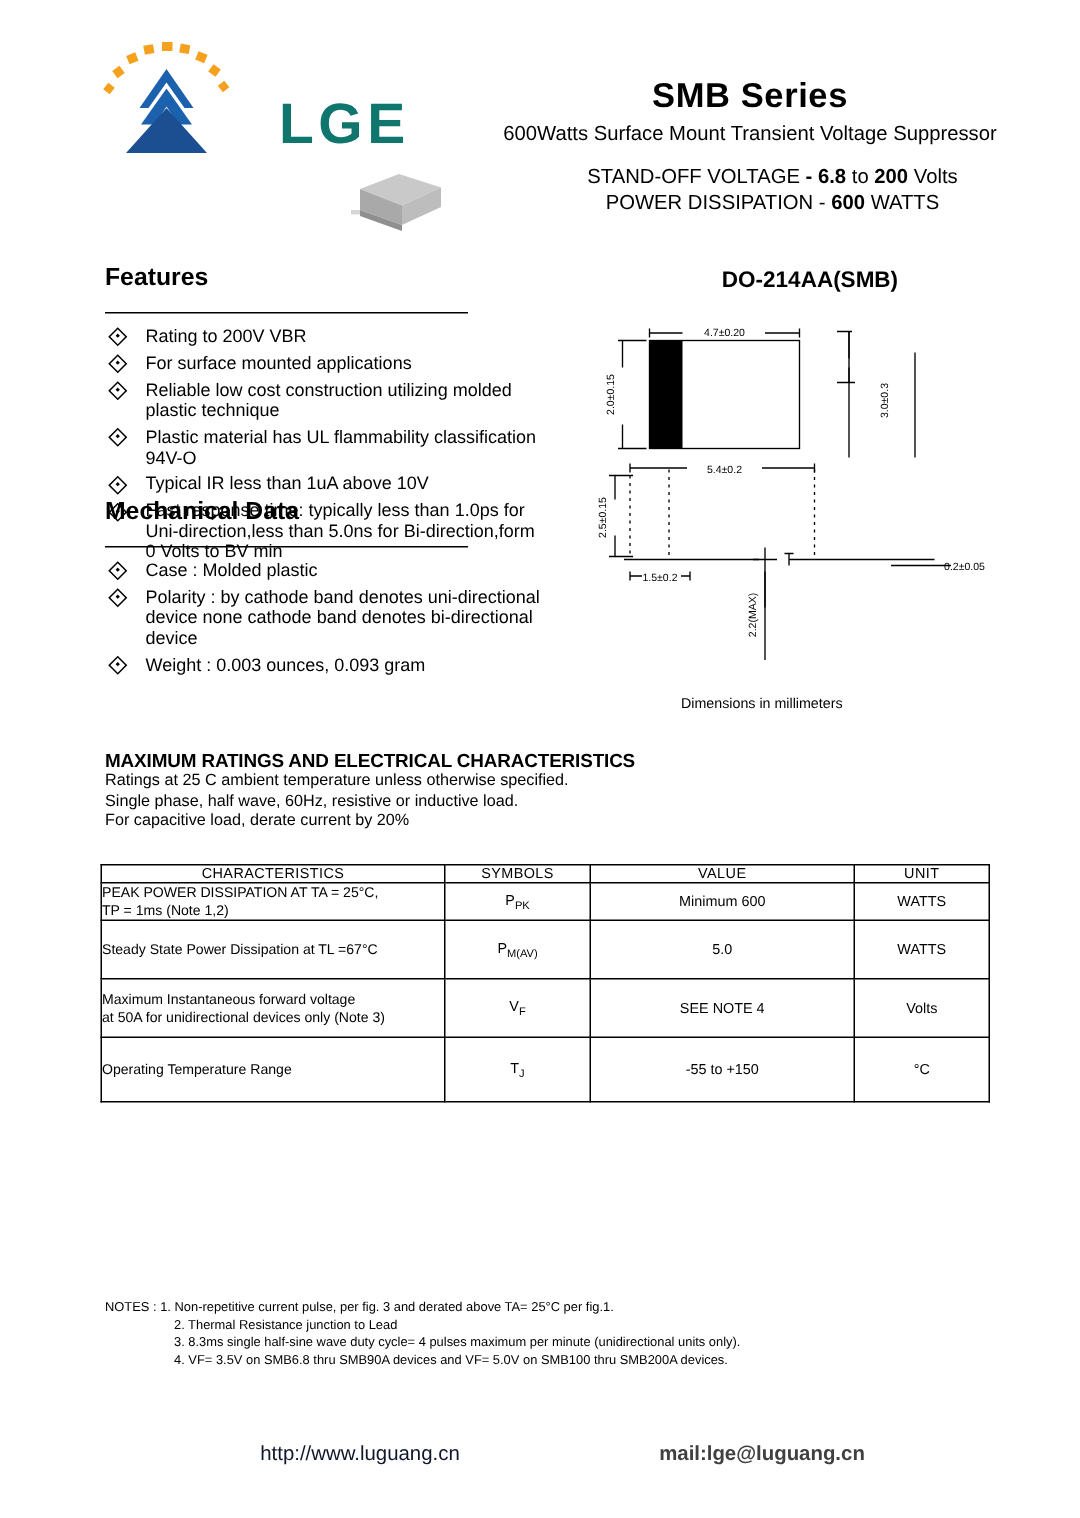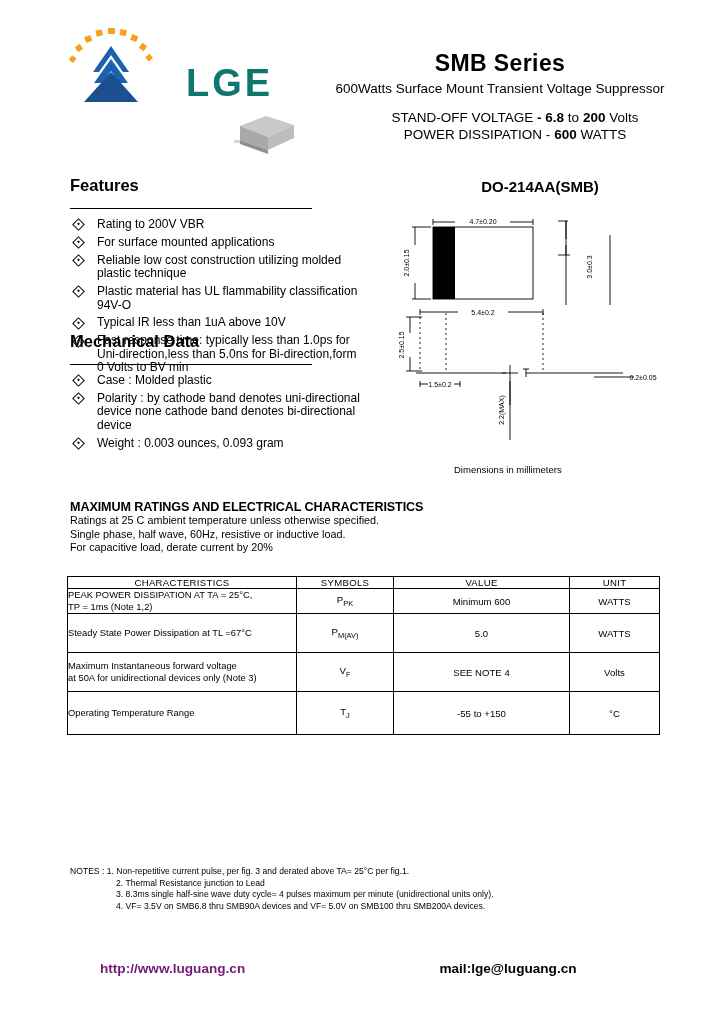--- a/index.html
+++ b/index.html
@@ -222,33 +222,33 @@
     line-height: 11.6px;
   }
   #notes .n-lead { display: inline-block; }
   #notes .n-ind { padding-left: 46px; }
 
   
   #footer-url {
     position: absolute;
     left: 100px; top: 961px;
     width: 280px;
-    text-align: left;
+    text-align: center;
     font-size: 13.6px;
-    font-weight: bold;
-    color: #701a75;
+    font-weight: normal;
+    color: #0f172a;
   }
   #footer-mail {
     position: absolute;
     left: 368px; top: 961px;
     width: 280px;
     text-align: center;
     font-size: 13.6px;
     font-weight: bold;
-    color: #000000;
+    color: #404040;
   }
 </style>
 </head>
 <body>
 
 <div id="header">
 
   <div id="logo-block">
     <svg id="logo-mark" viewBox="0 0 86 74">
       <g fill="#f5a11e">

